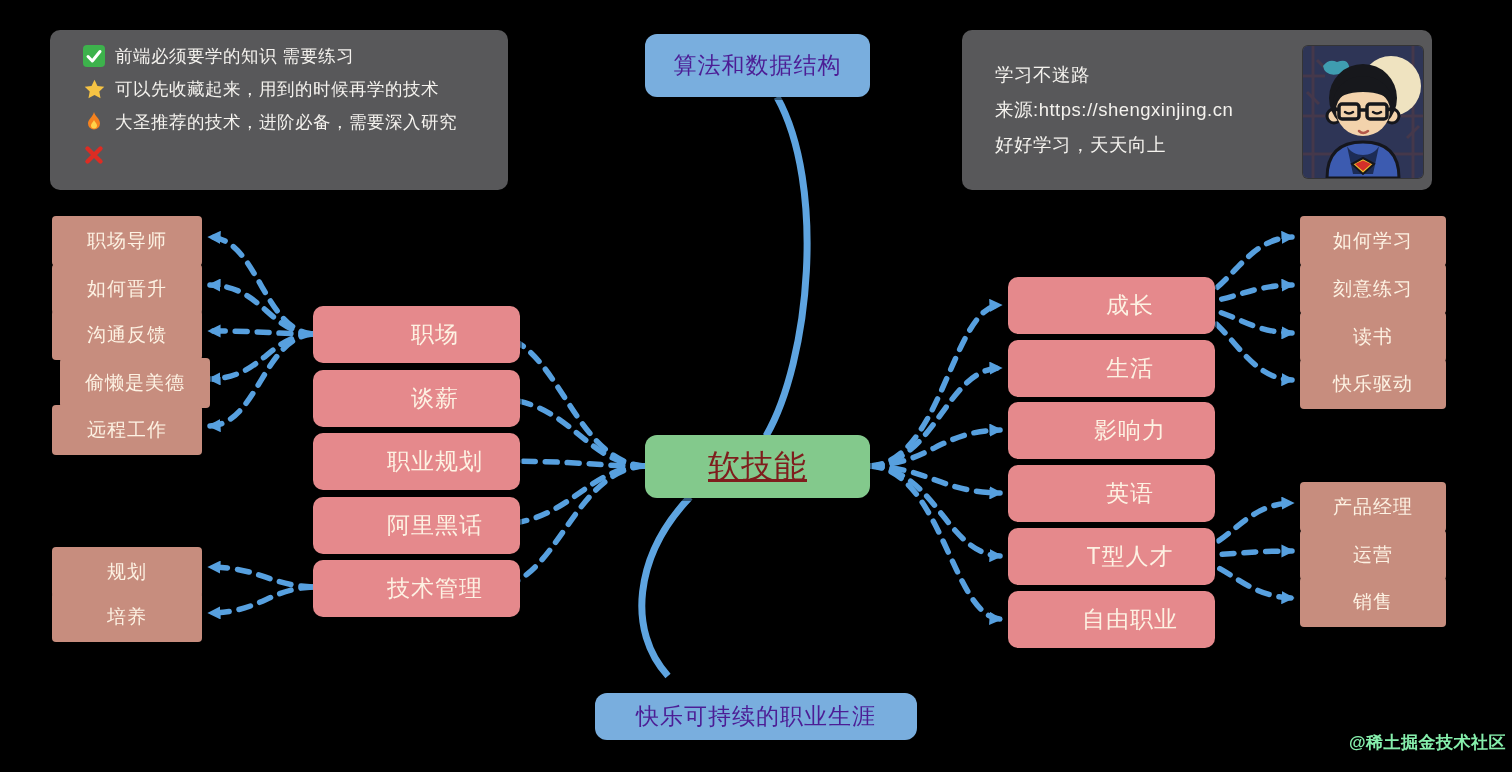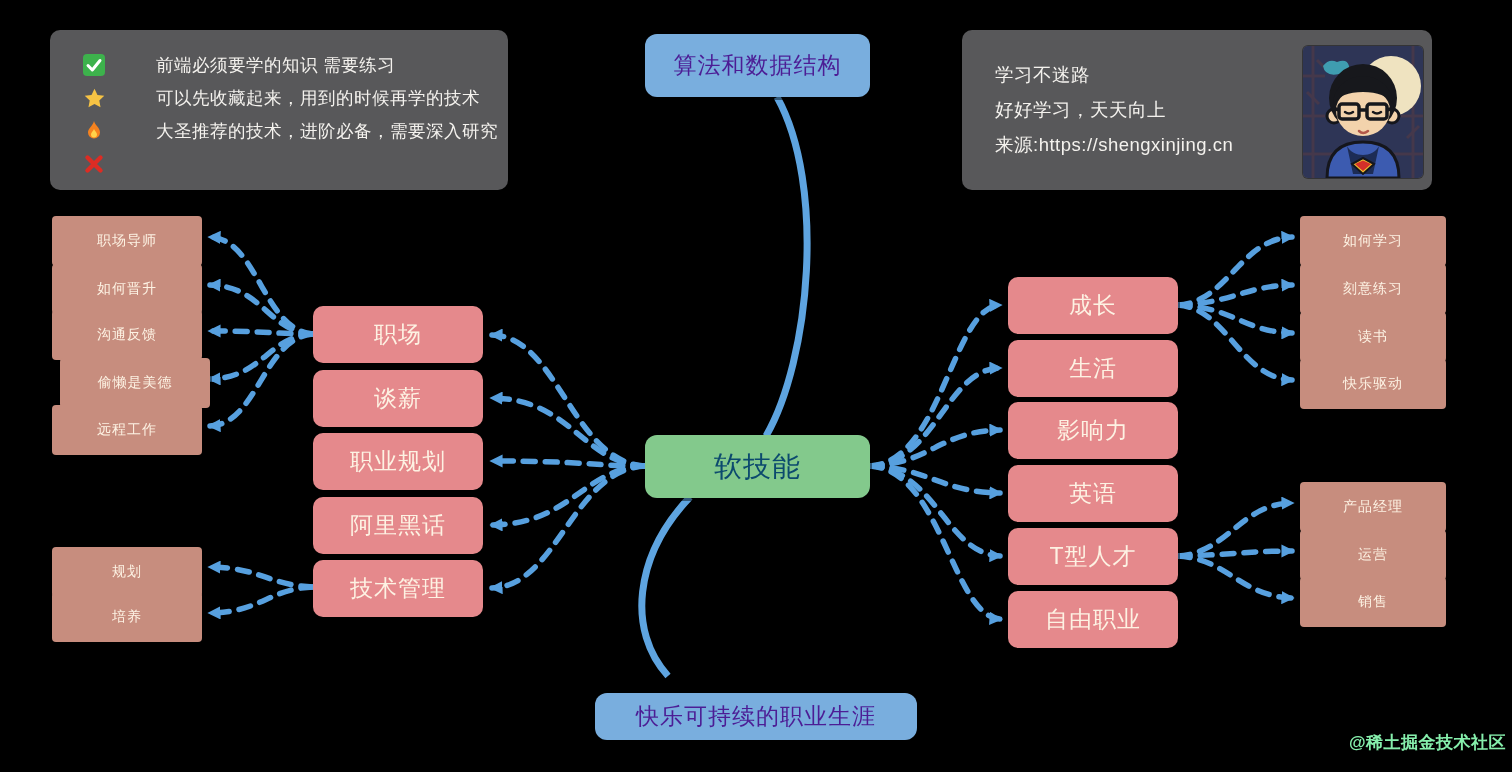--- a/index.html
+++ b/index.html
@@ -6,36 +6,36 @@
   body{
     position:relative;width:1512px;height:772px;overflow:hidden;
     font-family:"Liberation Sans","DejaVu Sans",sans-serif;
   }
   
   .panel{
     position:absolute;background:#58585a;border-radius:10px;
     color:#f4f2ee;box-shadow:3px 4px 0 rgba(0,0,0,.5);
   }
   .legend-panel{left:50px;top:30px;width:458px;height:160px;padding:14px 0 0 32px;box-sizing:border-box;}
-  .legend-row{display:flex;align-items:flex-end;height:33px;gap:41px;}
+  .legend-row{display:flex;align-items:flex-start;height:33px;}
   .legend-row .lg-icon{width:24px;height:24px;margin-right:9px;flex:0 0 auto;display:flex;align-items:center;justify-content:center;}
   .legend-row .lg-text{font-size:17.5px;letter-spacing:.5px;white-space:nowrap;}
   .info-panel{left:962px;top:30px;width:470px;height:160px;padding:27px 0 0 33px;box-sizing:border-box;}
   .info-panel p{margin:0;font-size:18.5px;line-height:35px;letter-spacing:.5px;}
   .avatar{position:absolute;left:1303px;top:46px;width:120px;height:132px;border-radius:5px;overflow:hidden;box-shadow:0 0 0 1px rgba(0,0,0,.4);}
   
   .node{
     position:absolute;display:flex;align-items:center;justify-content:center;
     border-radius:10px;letter-spacing:1px;white-space:nowrap;
     box-shadow:2px 3px 0 rgba(0,0,0,.45);cursor:default;
   }
   .n-blue{background:#79aede;color:#4c1d95;font-size:23px;border-radius:12px;}
-  .n-green{background:#83c98c;color:#0c4a6e;font-size:28px;border-radius:12px;}
-  .n-pink{background:#e5898c;color:#fdf2e3;font-size:23px;width:170px;height:57px;}
-  .n-tan{background:#c78d7e;color:#fdf2e3;font-size:14px;width:150px;height:50px;border-radius:4px;}
+  .n-green{background:#83c98c;color:#7f1d1d;font-size:32px;border-radius:12px;text-decoration:underline;}
+  .n-pink{background:#e5898c;color:#fdf2e3;font-size:23px;width:170px;height:57px;padding-left:37px;}
+  .n-tan{background:#c78d7e;color:#fdf2e3;font-size:19px;width:150px;height:50px;border-radius:4px;}
   .n-tan.rt{width:146px;}
   
   svg.wires{position:absolute;left:0;top:0;}
   .wire{fill:none;stroke:#57a0df;stroke-width:5.5;stroke-dasharray:12 10;stroke-linecap:round;}
   .trunk{fill:none;stroke:#5ea4e0;stroke-width:7;}
   
   .watermark{
     position:absolute;left:1326px;top:731px;width:180px;text-align:right;
     color:#86efac;font-size:17px;font-weight:bold;letter-spacing:.5px;
     text-shadow:1px 2px 2px rgba(0,0,0,.9);
@@ -120,22 +120,22 @@
     <span class="lg-icon">
       <svg width="20" height="20" viewBox="0 0 20 20">
           <path d="M3.5 3.5 L16.5 16.5 M16.5 3.5 L3.5 16.5" stroke="#dd2c23" stroke-width="4.4" stroke-linecap="round"></path>
         </svg>
     </span>
   </div>
 </div>
 
 <div class="panel info-panel">
   <p>学习不迷路</p>
+  <p>来源:https://shengxinjing.cn</p>
   <p>好好学习，天天向上</p>
-  <p>来源:https://shengxinjing.cn</p>
 </div>
 <div class="avatar">
   <svg width="120" height="132" viewBox="0 0 120 132">
     <rect width="120" height="132" fill="#2e3556"></rect>
 
     <g stroke="#4b3a49" stroke-width="3" opacity="0.8">
       <path d="M10 0 V132 M110 0 V132"></path>
       <path d="M0 30 H22 M0 70 H22 M98 70 H120 M0 108 H120"></path>
       <path d="M14 14 l10 10 M4 46 l12 12 M104 92 l12 -12"></path>
     </g>

